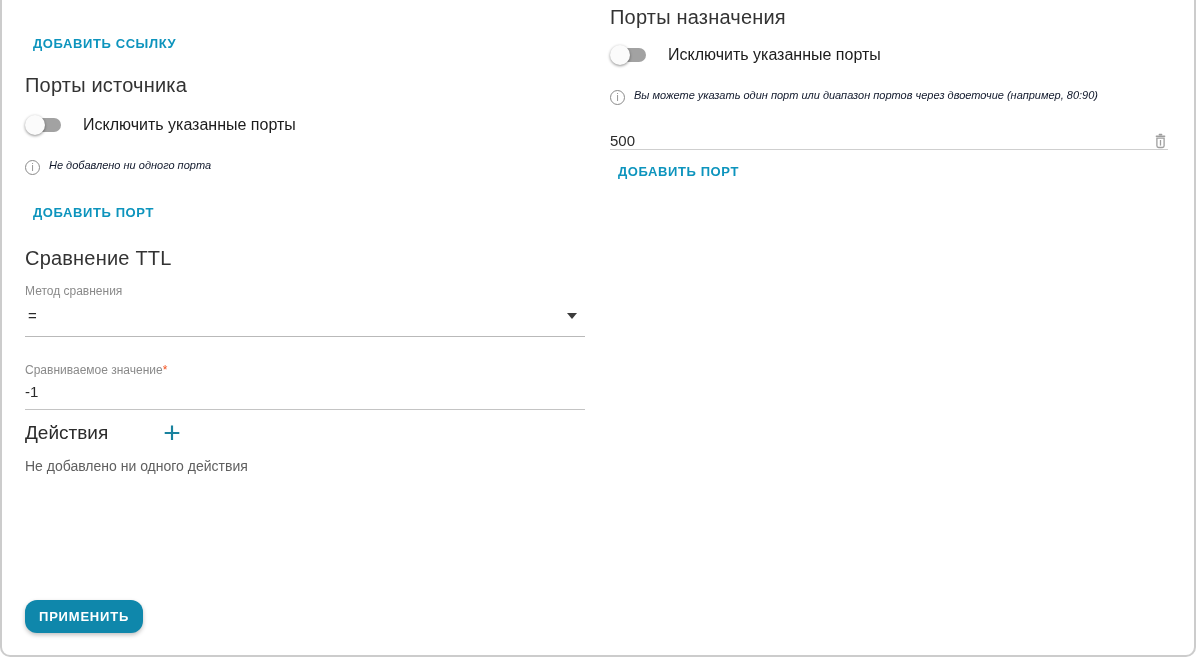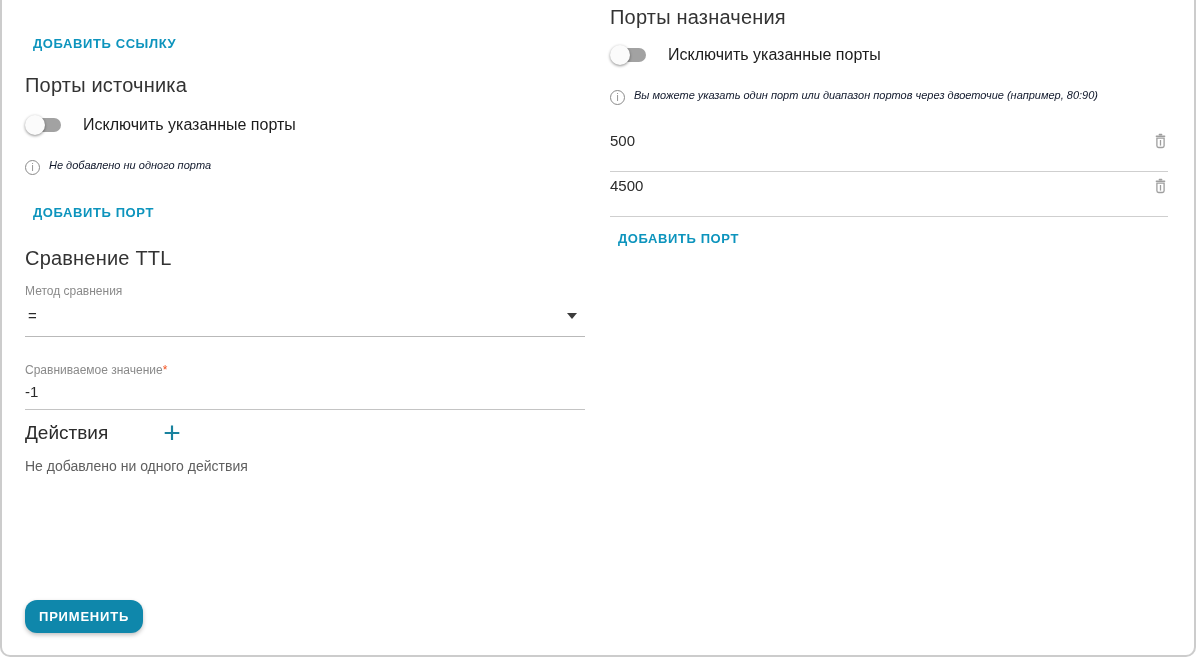--- a/index.html
+++ b/index.html
@@ -87,21 +87,21 @@
     background:var(--btn);color:#fff;border:none;border-radius:12px;
     font-size:13px;font-weight:700;letter-spacing:.8px;
     padding:9px 14px;cursor:pointer;box-shadow:0 2px 4px rgba(0,0,0,.25);
     font-family:inherit;
   }
 
   
   .port-row{
     display:flex;align-items:center;
     border-bottom:1px solid #cfcfcf;
-    padding:5px 0 22px 0;
+    padding:5px 0 0 0;
   }
   .port-input{
     flex:1;border:none;outline:none;font-size:15px;color:#2a2a2a;
     background:transparent;font-family:inherit;
   }
   .trash-btn{background:none;border:none;cursor:pointer;padding:0 0 0 8px;line-height:0;} .mt12{margin-top:12px;} .mt14{margin-top:14px;}
   .mt16{margin-top:16px;} .mt18{margin-top:18px;} .mt22{margin-top:22px;}
   .mt24{margin-top:24px;} .mt26{margin-top:26px;}
   .mt30{margin-top:30px;} .mt44{margin-top:44px;}
   .indent8{margin-left:8px;text-align:right;}
@@ -181,27 +181,16 @@
     <button class="trash-btn">
       <svg width="15" height="16" viewBox="0 0 15 16">
         <rect x="5.6" y="0.8" width="3.8" height="1.6" rx="0.8" fill="#9e9e9e"></rect>
         <rect x="2.6" y="2.6" width="9.8" height="1.5" rx="0.75" fill="#9e9e9e"></rect>
         <path d="M3.9 5.2h7.2v7.6a1.7 1.7 0 0 1-1.7 1.7H5.6a1.7 1.7 0 0 1-1.7-1.7z" fill="none" stroke="#9e9e9e" stroke-width="1.3"></path>
         <line x1="7.5" y1="7" x2="7.5" y2="12.6" stroke="#9e9e9e" stroke-width="1.3"></line>
       </svg>
     </button>
   </div>
 
-  <div class="port-row">
-    <input class="port-input" type="text" value="4500" style="">
-    <button class="trash-btn">
-      <svg width="15" height="16" viewBox="0 0 15 16">
-        <rect x="5.6" y="0.8" width="3.8" height="1.6" rx="0.8" fill="#9e9e9e"></rect>
-        <rect x="2.6" y="2.6" width="9.8" height="1.5" rx="0.75" fill="#9e9e9e"></rect>
-        <path d="M3.9 5.2h7.2v7.6a1.7 1.7 0 0 1-1.7 1.7H5.6a1.7 1.7 0 0 1-1.7-1.7z" fill="none" stroke="#9e9e9e" stroke-width="1.3"></path>
-        <line x1="7.5" y1="7" x2="7.5" y2="12.6" stroke="#9e9e9e" stroke-width="1.3"></line>
-      </svg>
-    </button>
-  </div>
 
   <button class="teal-link mt14 indent8">ДОБАВИТЬ ПОРТ</button>
 
 </div>
 
 </body></html>

